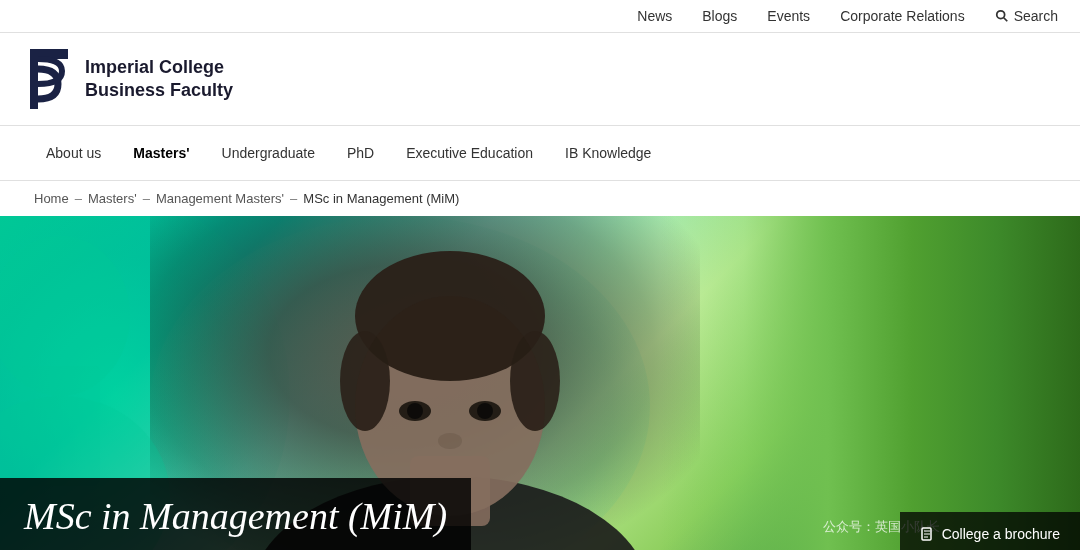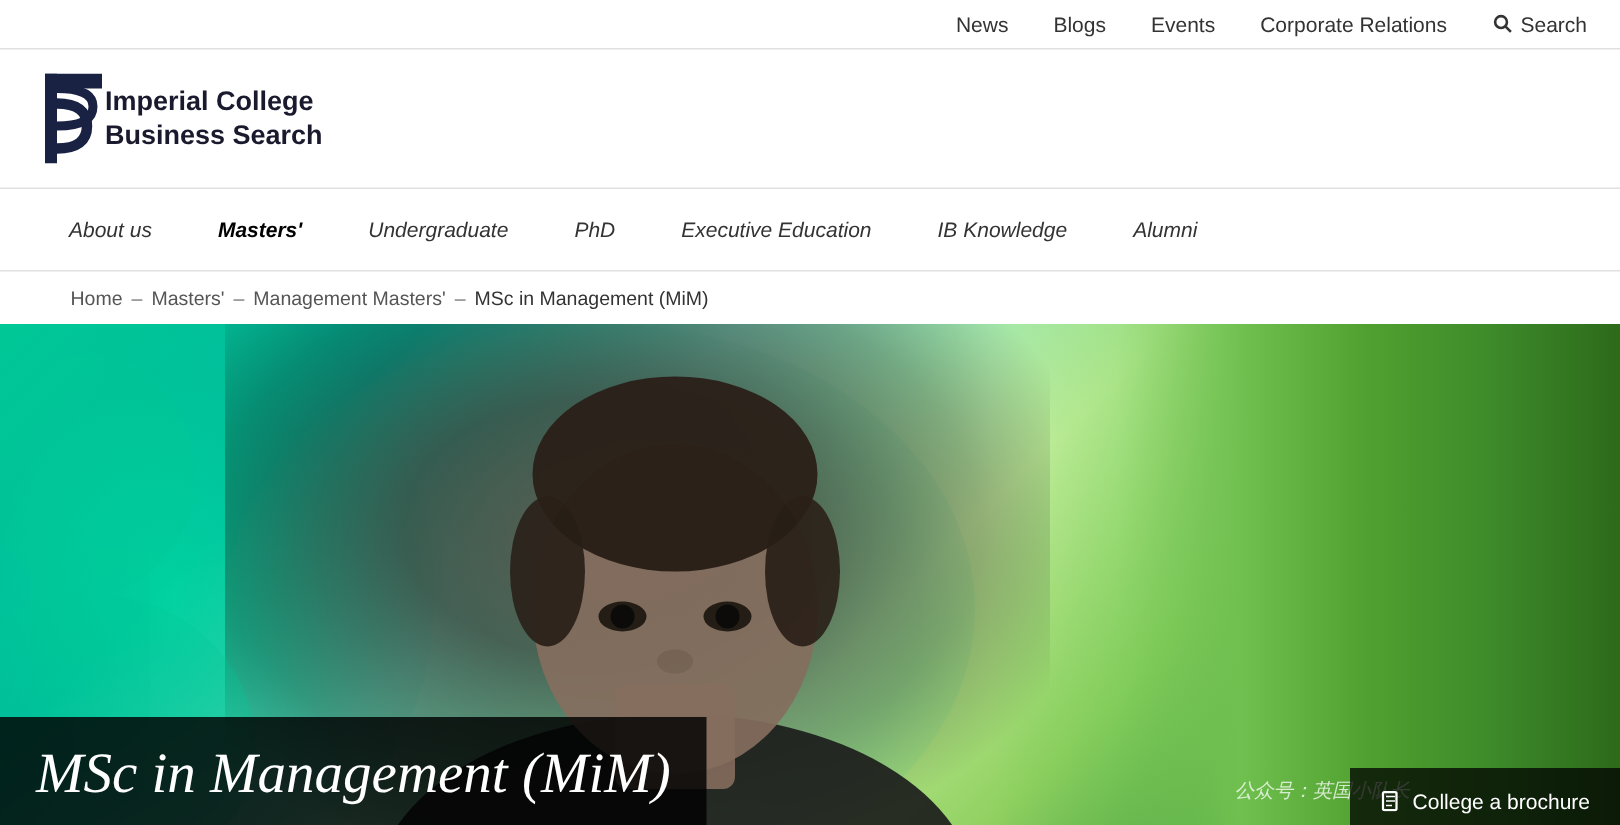--- a/index.html
+++ b/index.html
@@ -46,21 +46,21 @@
       display: flex;
       align-items: center;
       padding: 0 30px;
       height: 93px;
       border-bottom: 1px solid #e0e0e0;
     }
 
     .logo-container {
       display: flex;
       align-items: center;
-      gap: 0;
+      gap: 15px;
     }
 
     .logo-icon {
       width: 40px;
       height: 60px;
       display: flex;
       align-items: center;
     }
 
     .logo-text {
@@ -75,22 +75,21 @@
       color: #1a1a2e;
     }
 
     
     .main-nav {
       display: flex;
       align-items: center;
       padding: 0 30px;
       height: 55px;
       border-bottom: 1px solid #e0e0e0;
-      gap: 12px;
-      font-style: italic;
+      gap: 0;
     }
 
     .main-nav-item {
       font-size: 14px;
       color: #333;
       cursor: pointer;
       padding: 0 16px;
       height: 55px;
       display: flex;
       align-items: center;
@@ -98,21 +97,21 @@
       white-space: nowrap;
     }
 
     .main-nav-item.active {
       font-weight: bold;
       color: #000;
     }
 
     
     .breadcrumb {
-      padding: 10px 47px;
+      padding: 10px 34px;
       font-size: 13px;
       color: #555;
       display: flex;
       align-items: center;
       gap: 6px;
     }
 
     .breadcrumb-item {
       color: #555;
       cursor: pointer;
@@ -223,21 +222,20 @@
     
     .wechat-watermark {
       position: absolute;
       bottom: 20px;
       right: 140px;
       color: rgba(255,255,255,0.75);
       font-size: 13px;
       font-family: Arial, sans-serif;
       pointer-events: none;
       white-space: nowrap;
-      font-style: italic;
     }
 
     
     .search-icon-svg {
       width: 14px;
       height: 14px;
       display: inline-block;
     }
   </style>
 </head>
@@ -263,33 +261,32 @@
       <svg width="40" height="60" viewBox="0 0 40 60" fill="none">
 
         <rect x="0" y="0" width="8" height="60" fill="#1a2244"></rect>
         <rect x="0" y="0" width="38" height="10" fill="#1a2244"></rect>
         <path d="M8 20 Q28 20 28 35 Q28 50 8 50" stroke="#1a2244" stroke-width="7" fill="none"></path>
         <path d="M8 10 Q32 10 32 22 Q32 35 8 35" stroke="#1a2244" stroke-width="6" fill="none"></path>
       </svg>
     </div>
     <div class="logo-text">
       <span class="logo-text-line">Imperial College</span>
-      <span class="logo-text-line">Business Search</span>
+      <span class="logo-text-line">Business Faculty</span>
     </div>
   </div>
 </div>
 
 <nav class="main-nav">
   <a class="main-nav-item">About us</a>
   <a class="main-nav-item active">Masters'</a>
   <a class="main-nav-item">Undergraduate</a>
   <a class="main-nav-item">PhD</a>
   <a class="main-nav-item">Executive Education</a>
   <a class="main-nav-item">IB Knowledge</a>
-  <a class="main-nav-item">Alumni</a>
 </nav>
 
 <div class="breadcrumb">
   <span class="breadcrumb-item">Home</span>
   <span class="breadcrumb-separator">–</span>
   <span class="breadcrumb-item">Masters'</span>
   <span class="breadcrumb-separator">–</span>
   <span class="breadcrumb-item">Management Masters'</span>
   <span class="breadcrumb-separator">–</span>
   <span class="breadcrumb-current">MSc in Management (MiM)</span>

